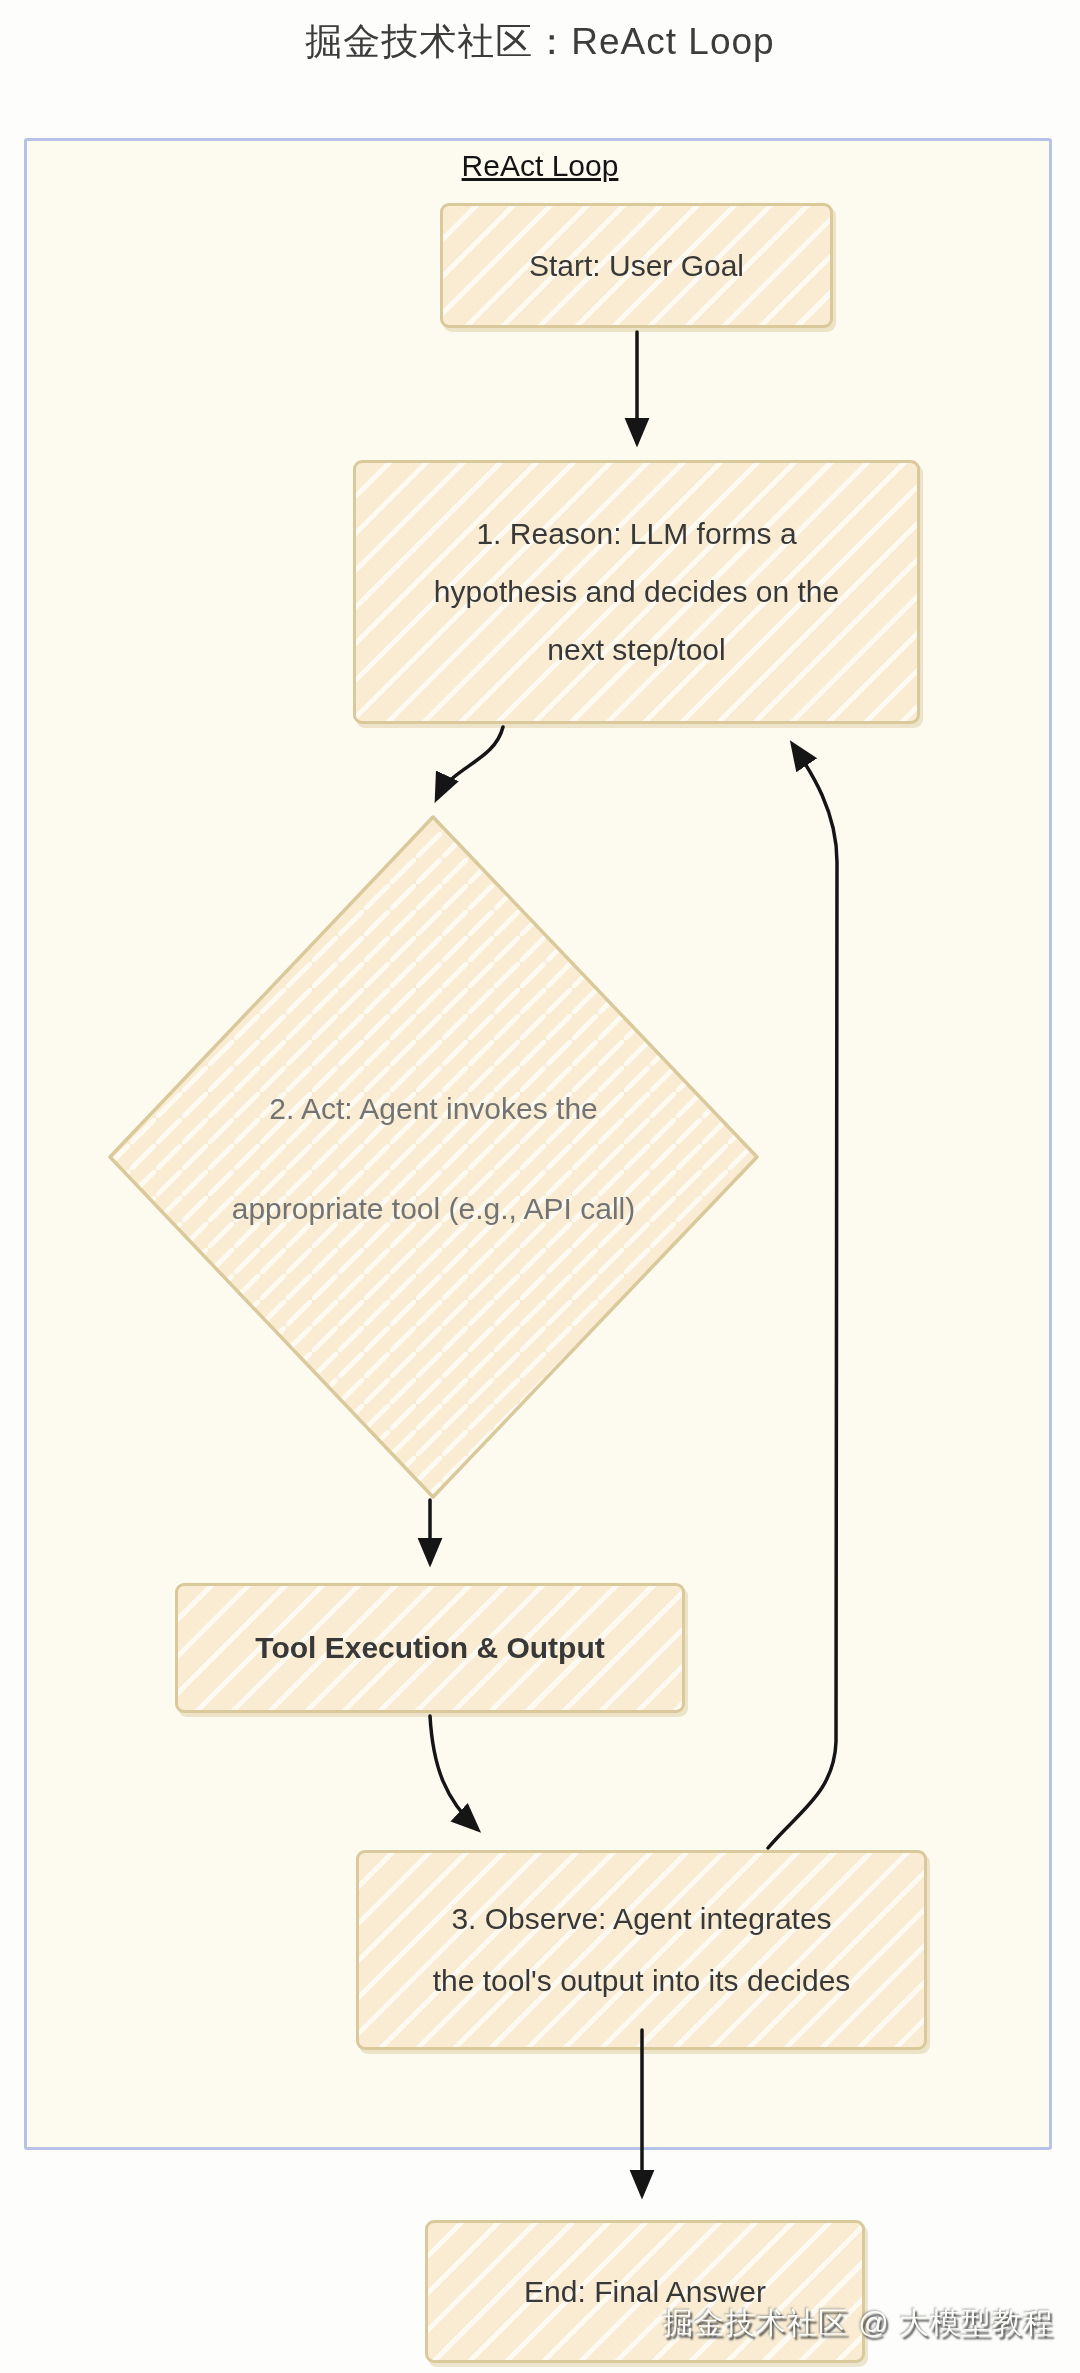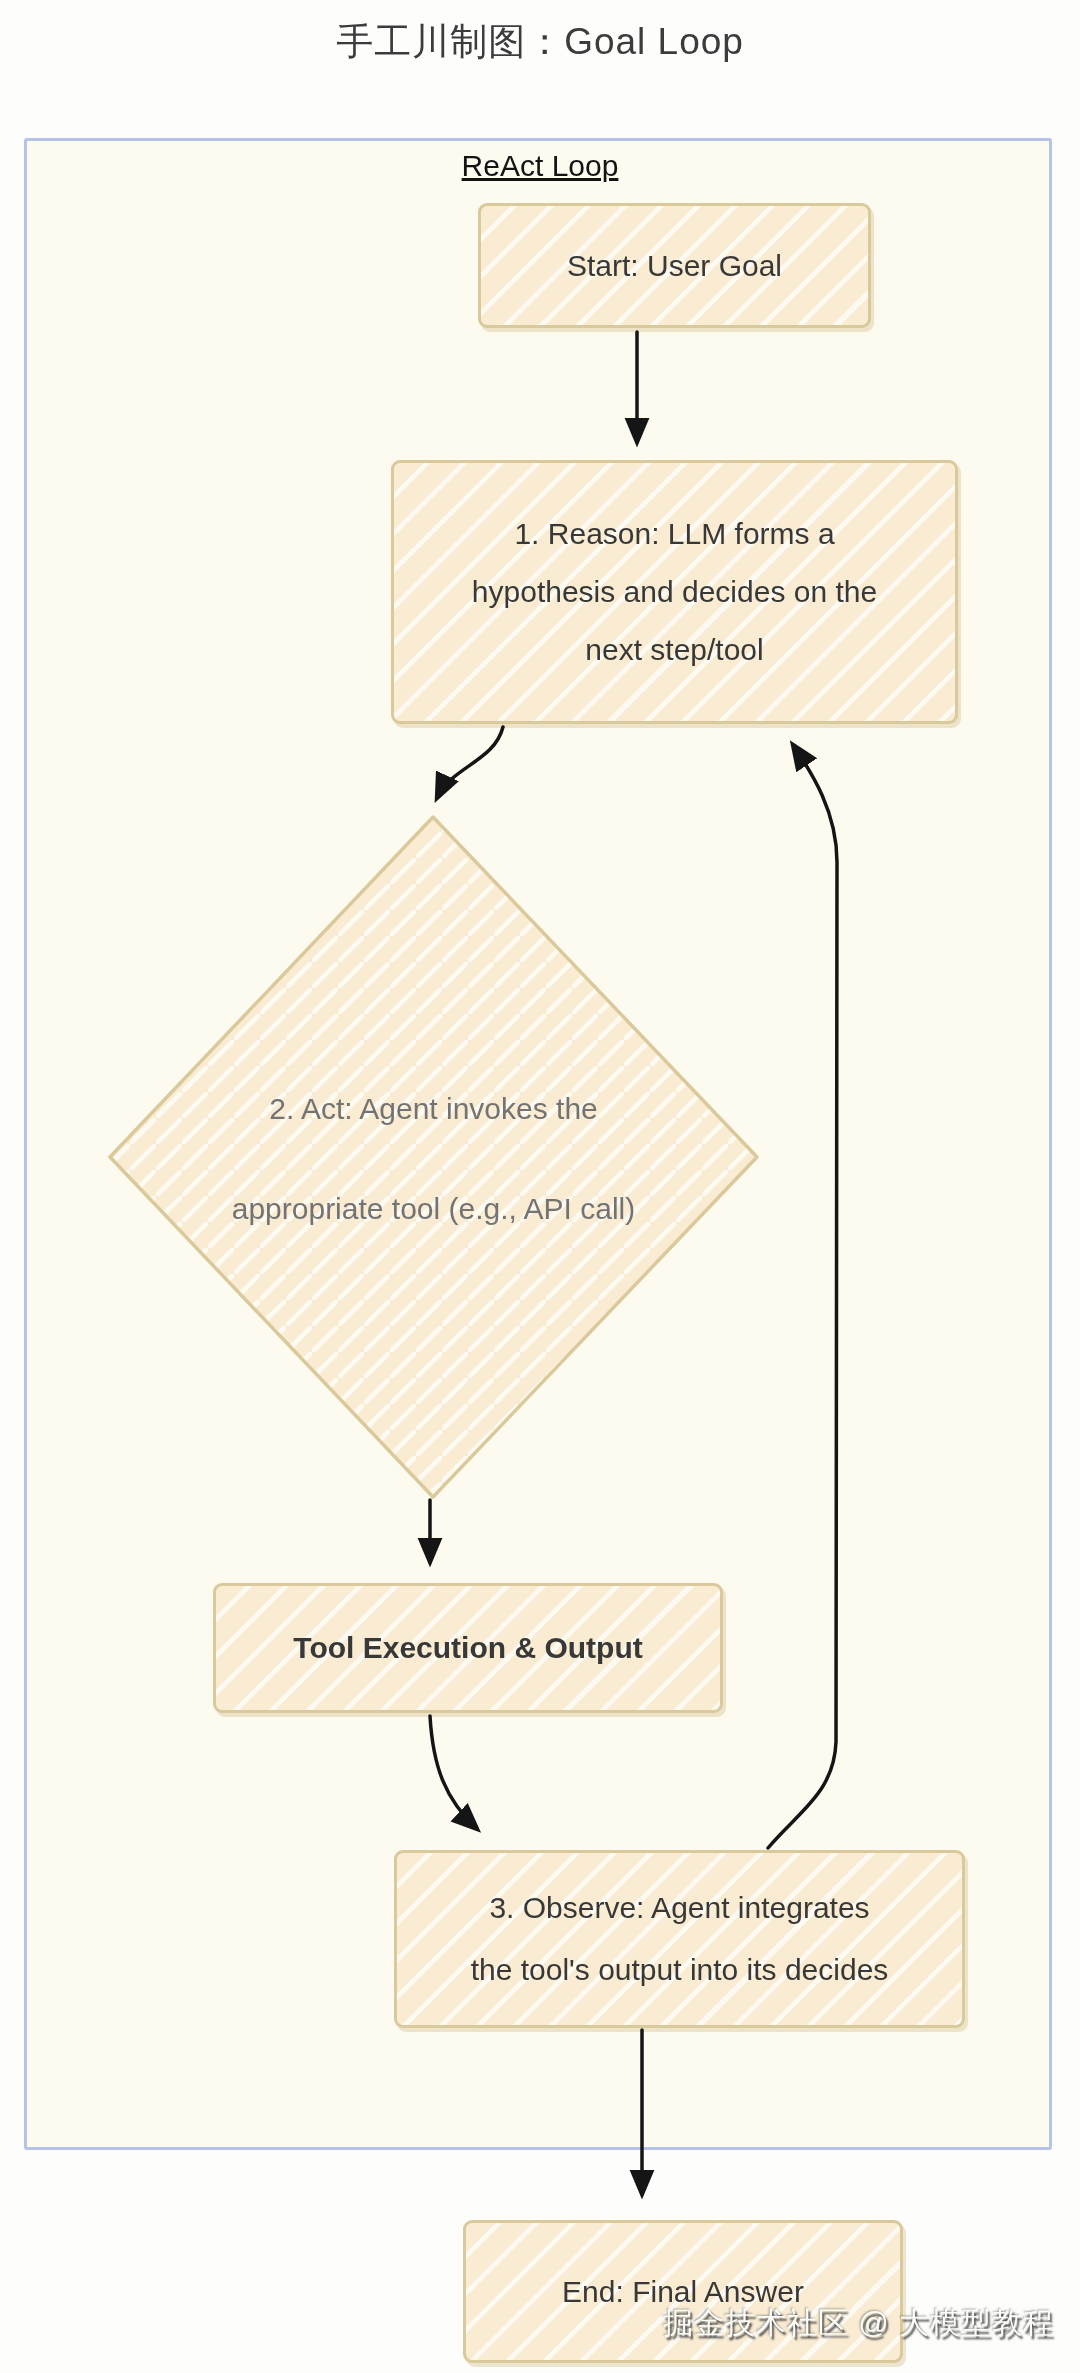--- a/index.html
+++ b/index.html
@@ -23,48 +23,47 @@
   .node{
     position:absolute;z-index:2;box-sizing:border-box;
     display:flex;flex-direction:column;align-items:center;justify-content:center;
     text-align:center;font-size:30px;color:#383838;
     background-color:#f9ecd2;
     background-image:repeating-linear-gradient(135deg,
       rgba(255,255,255,0) 0px, rgba(255,255,255,0) 21px,
       rgba(255,255,255,0.72) 21px, rgba(255,255,255,0.72) 26px);
     border:3px solid #d9c99b;border-radius:9px;
     box-shadow:3px 4px 0 rgba(215,199,152,0.45);
-    margin-left:38px;
   }
   .node .ln{display:block;line-height:58px;}
   .node-start  {left:440px;top:203px;width:393px;height:125px;}
   .node-reason {left:353px;top:460px;width:567px;height:264px;}
   .node-tool   {left:175px;top:1583px;width:510px;height:130px;font-weight:bold;}
-  .node-observe{left:356px;top:1850px;width:571px;height:178px;}
+  .node-observe{left:356px;top:1850px;width:571px;height:200px;}
   .node-observe .ln{line-height:62px;}
   .node-end    {left:425px;top:2220px;width:440px;height:143px;}
   .diamond-label{
     position:absolute;left:110px;top:820px;width:647px;height:677px;z-index:4;
     display:flex;flex-direction:column;align-items:center;justify-content:center;
     text-align:center;font-size:30px;color:#737373;background:none;gap:32px;
   }
   .diamond-label .ln{display:block;line-height:68px;}
   .overlay{position:absolute;left:0;top:0;z-index:3;pointer-events:none;}
   .watermark{
     position:absolute;right:26px;top:2303px;z-index:5;
     font-size:30px;color:#fcfcf8;letter-spacing:1px;
     text-shadow:2px 3px 2px rgba(70,70,70,0.95), -1px -1px 2px rgba(90,90,90,0.55);
   }
 </style>
 </head>
 <body>
 
 <div class="stage">
 
-  <div class="page-title">手工川制图：Goal Loop</div>
+  <div class="page-title">掘金技术社区：ReAct Loop</div>
 
   <div class="frame"></div>
   <div class="frame-label">ReAct Loop</div>
 
   <svg class="overlay" width="1080" height="2373" viewBox="0 0 1080 2373">
     <defs>
       <pattern id="hatch" width="26" height="26" patternUnits="userSpaceOnUse">
         <rect width="26" height="26" fill="#f9ecd2"></rect>
         <path d="M-7,33 L33,-7" stroke="#ffffff" stroke-width="5" opacity="0.72"></path>
         <path d="M19,59 L59,19" stroke="#ffffff" stroke-width="5" opacity="0.72"></path>

